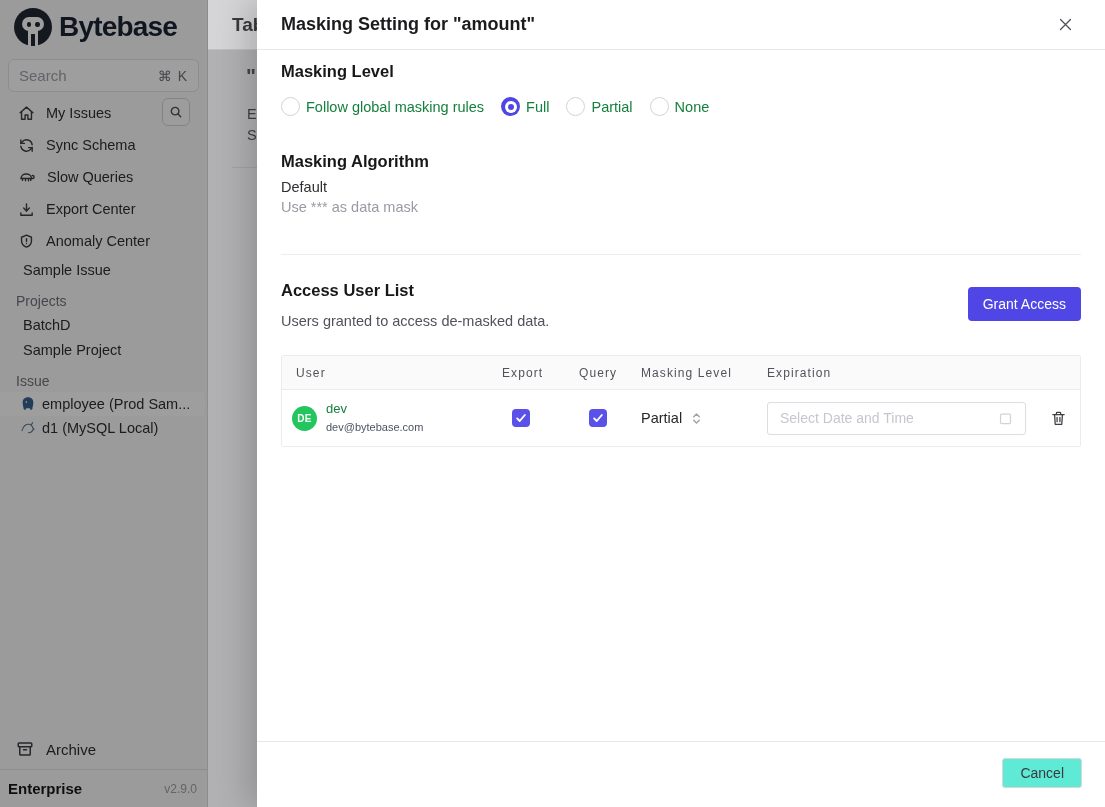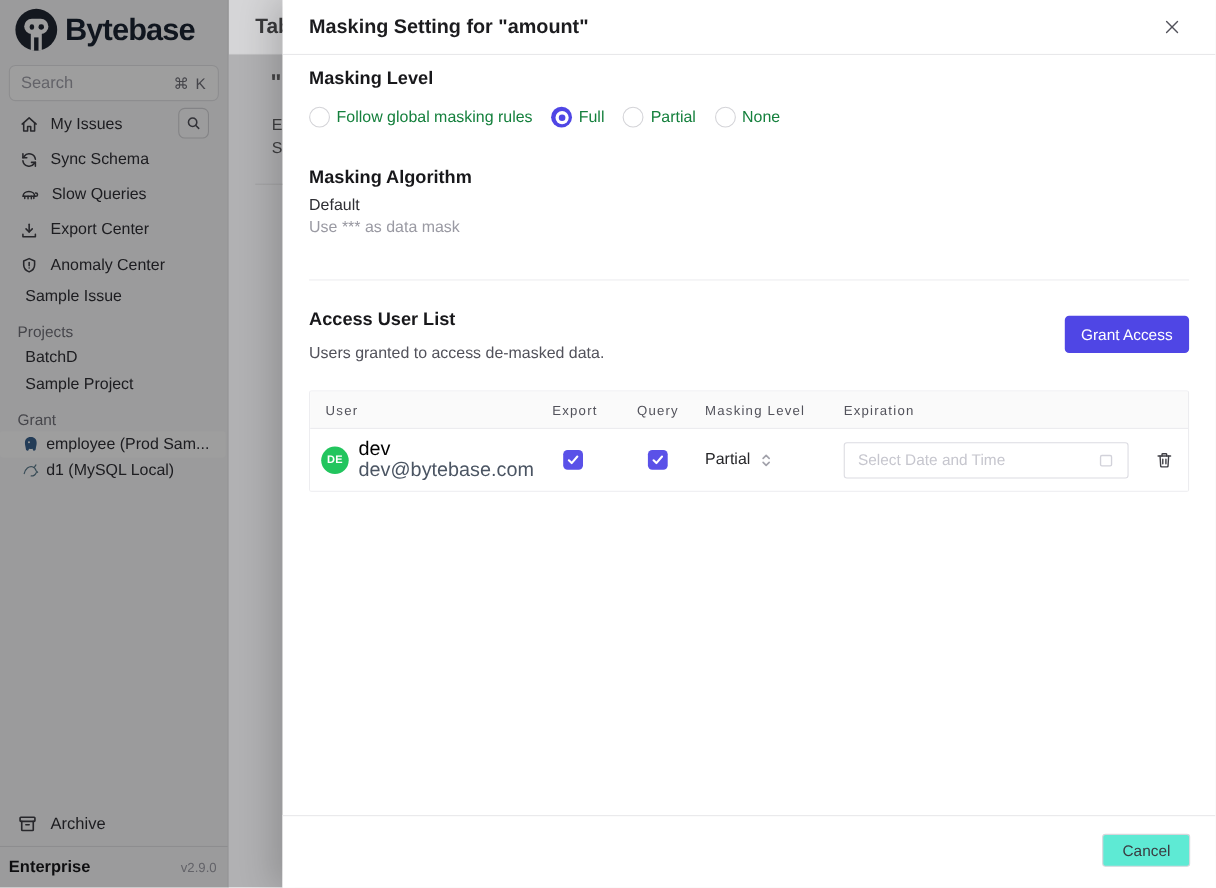--- a/index.html
+++ b/index.html
@@ -89,22 +89,22 @@
             border:none; border-radius:4px; font-size:14px; font-family:"Liberation Sans", sans-serif; cursor:pointer; }
 
   .user-table { margin-top:26px; border:1px solid #ececef; border-radius:2px; }
   .t-grid { display:grid; grid-template-columns:206px 77px 62px 126px 1fr 44px; align-items:center; padding-left:14px; }
   .t-head { height:34px; background:#fafafa; border-bottom:1px solid #ececef; }
   .t-head .th { font-size:12px; font-weight:500; color:#52525b; letter-spacing:1.1px; }
   .t-row { height:56px; background:#fff; }
   .cell-user { display:flex; align-items:center; gap:9px; margin-left:-4px; }
   .avatar { width:25px; height:25px; border-radius:50%; background:#22c55e; color:#fff; font-size:10px; font-weight:700;
             display:flex; align-items:center; justify-content:center; letter-spacing:0.3px; }
-  .u-name { font-size:18px; color:#000000; cursor:pointer; line-height:19px; }
-  .u-email { font-size:18px; color:#4b5563; line-height:19px; }
+  .u-name { font-size:13px; color:#15803d; cursor:pointer; line-height:19px; }
+  .u-email { font-size:11px; color:#4b5563; line-height:19px; }
   .checkbox { width:18px; height:18px; border-radius:4px; background:#5a51e8; display:flex; align-items:center;
             justify-content:center; margin-left:10px; cursor:pointer; }
   .lvl-select { display:flex; align-items:center; gap:9px; font-size:14.5px; color:#27272a; cursor:pointer; }
   .date-input { position:relative; width:259px; height:33px; border:1px solid #dcdce2; border-radius:3px;
             display:flex; align-items:center; padding:0 12px; background:#fff; }
   .date-input input { border:none; outline:none; width:190px; font-size:14px; color:#3f3f46; background:transparent;
             font-family:"Liberation Sans", sans-serif; }
   .date-input input::placeholder { color:#c6c6ce; }
   .date-cal { margin-left:auto; }
   .trash-btn { background:none; border:none; cursor:pointer; display:flex; align-items:center; justify-content:center; padding:4px; }
@@ -186,21 +186,21 @@
         <span>Anomaly Center</span>
       </div>
     </nav>
 
     <div class="sub-item">Sample Issue</div>
 
     <div class="sec-label">Projects</div>
     <div class="sub-item">BatchD</div>
     <div class="sub-item">Sample Project</div>
 
-    <div class="sec-label">Grant</div>
+    <div class="sec-label">Issue</div>
     <div class="recent-item selected">
       <svg width="16" height="16" viewBox="0 0 24 24">
           <path fill="#39618d" d="M12 2C6.5 2 4 5.5 4 10c0 3.5 1.2 6 1.2 8 0 2 2.2 3.4 3.4 2.2l1.1-2.2c1.4.5 3.2.5 4.6 0l1.1 2.2c1.2 1.2 3.4-.2 3.4-2.2 0-2 1.2-4.5 1.2-8 0-4.5-2.5-8-8-8z"></path>
           <circle cx="9.5" cy="9" r="1.3" fill="#fff"></circle>
         </svg>
       <span>employee (Prod Sam...</span>
     </div>
     <div class="recent-item">
       <svg width="16" height="16" viewBox="0 0 24 24" fill="none" stroke="#5b7a8c" stroke-width="1.6" stroke-linecap="round" stroke-linejoin="round">
           <path d="M3 16C4.5 9 9.5 5.5 14 6.5c2.8.6 4.5 2.8 5.3 5.5l2 2-2 .6c-.8 2.6-3.3 4.4-6.8 4.4"></path>

